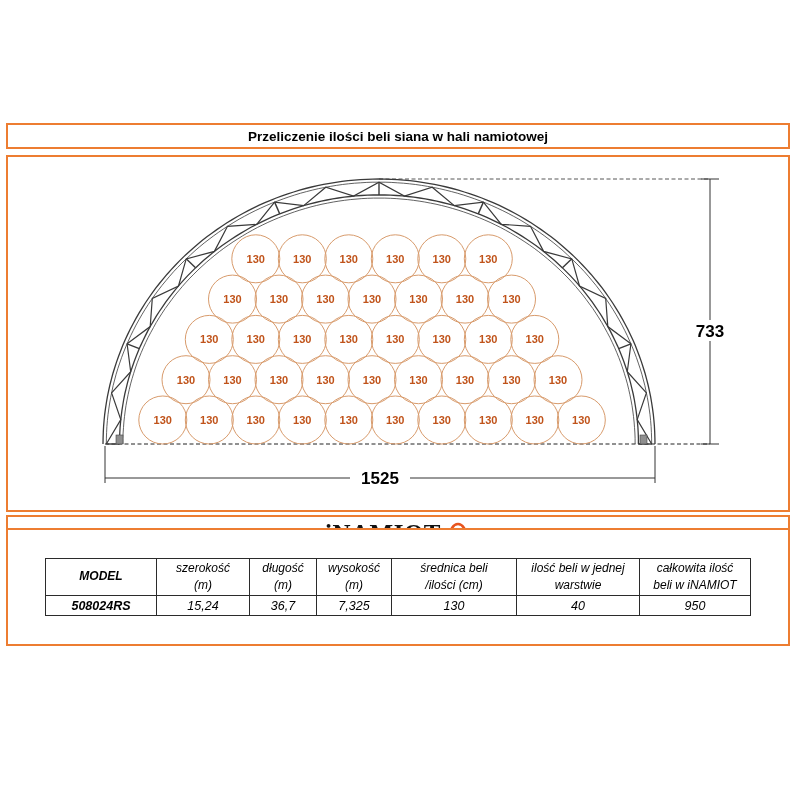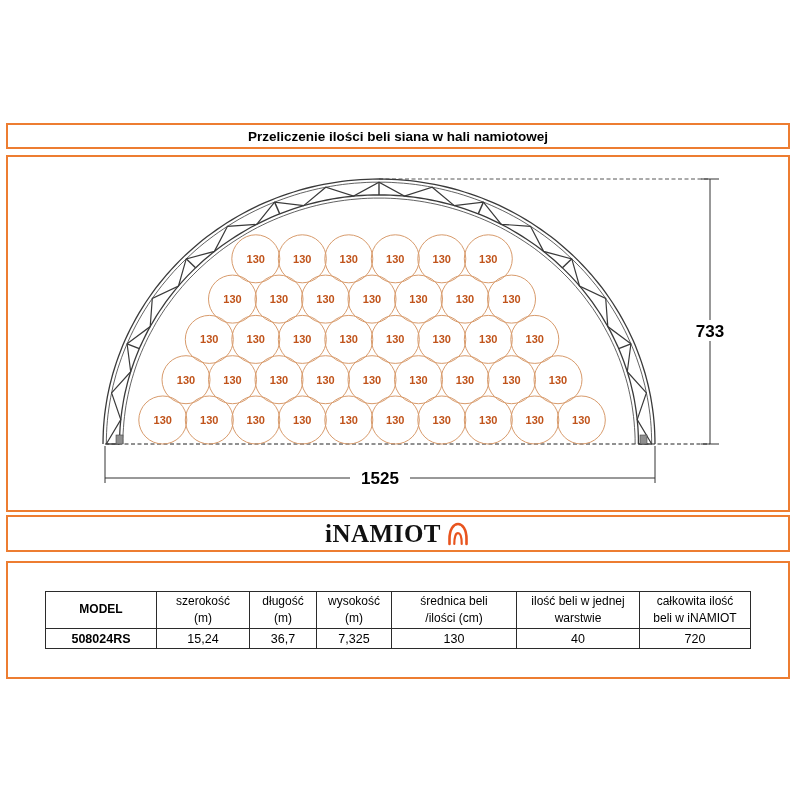--- a/index.html
+++ b/index.html
@@ -3,21 +3,21 @@
 <meta charset="utf-8">
 <style>
   html,body{margin:0;padding:0;background:#ffffff;}
   .sheet{position:relative;width:800px;height:800px;background:#fff;font-family:"Liberation Sans",sans-serif;overflow:hidden;}
   .box{position:absolute;left:6px;width:780px;border:2px solid #ED7D31;background:#fff;box-sizing:content-box;}
   .title-box{top:123px;height:22px;}
   .title{width:100%;text-align:center;font-size:13.5px;font-weight:bold;line-height:23px;color:#000;}
   .diagram-box{top:155px;height:353px;}
   .logo-box{top:515px;height:33px;display:flex;align-items:center;justify-content:center;gap:4px;}
   .logo-text{font-family:"Liberation Serif",serif;font-weight:bold;font-size:25px;color:#111;letter-spacing:0.5px;}
-  .table-box{top:561px;height:114px;}
+  .table-box{top:528px;height:114px;font-style:italic;}
   table.spec{border-collapse:collapse;margin:28px auto 0 auto;table-layout:fixed;}
   table.spec th, table.spec td{border:1.2px solid #2b2b2b;text-align:center;vertical-align:middle;padding:0 3px;font-weight:normal;color:#000;}
   table.spec th{height:36px;font-size:12px;line-height:1.45;}
   table.spec td{height:19px;font-size:12.5px;}
   table.spec th.b, table.spec td.b{font-weight:bold;}
   svg{display:block;}
 </style>
 </head>
 <body>
 
@@ -182,19 +182,19 @@
           </tr>
         </thead>
       <tbody>
           <tr>
             <td class="b">508024RS</td>
             <td>15,24</td>
             <td>36,7</td>
             <td>7,325</td>
             <td>130</td>
             <td>40</td>
-            <td>720</td>
+            <td>950</td>
           </tr>
         </tbody>
     </table>
   </div>
 
 </div>
 
 </body></html>

